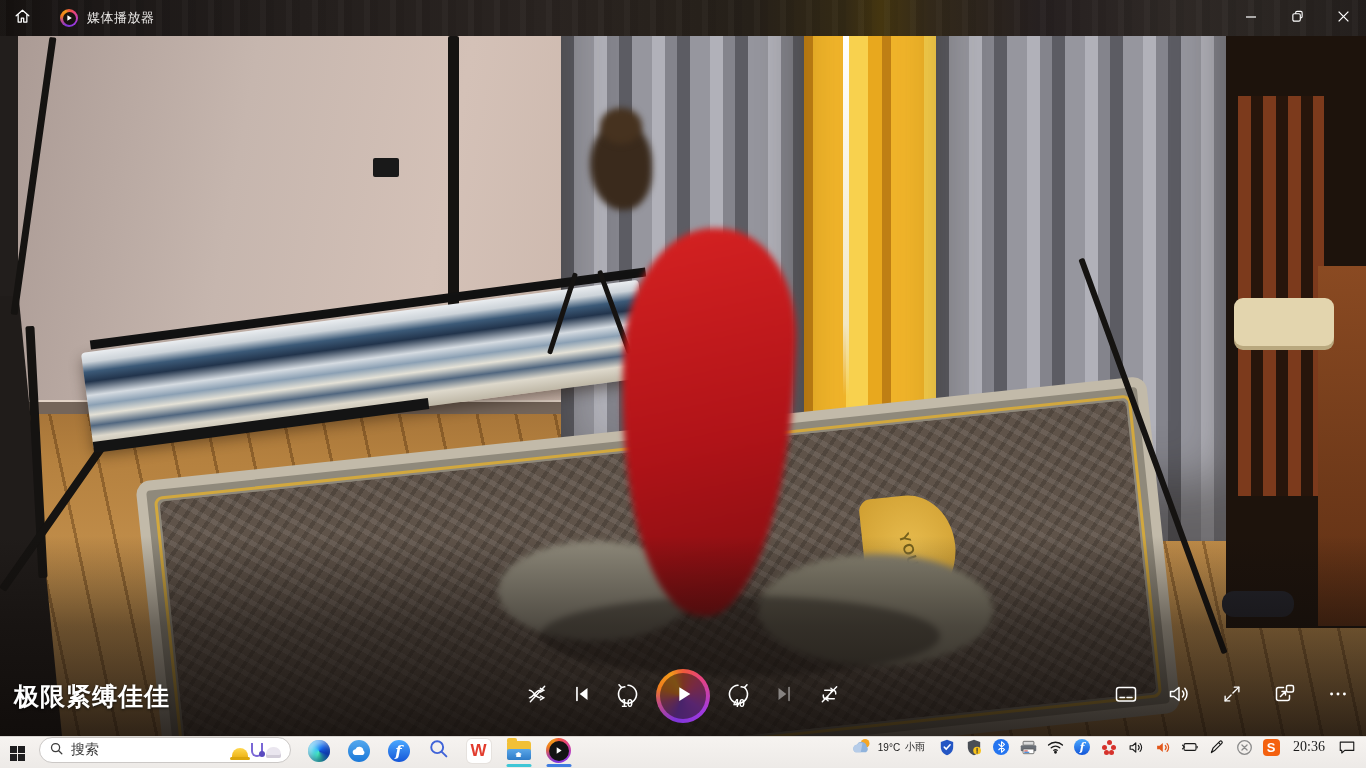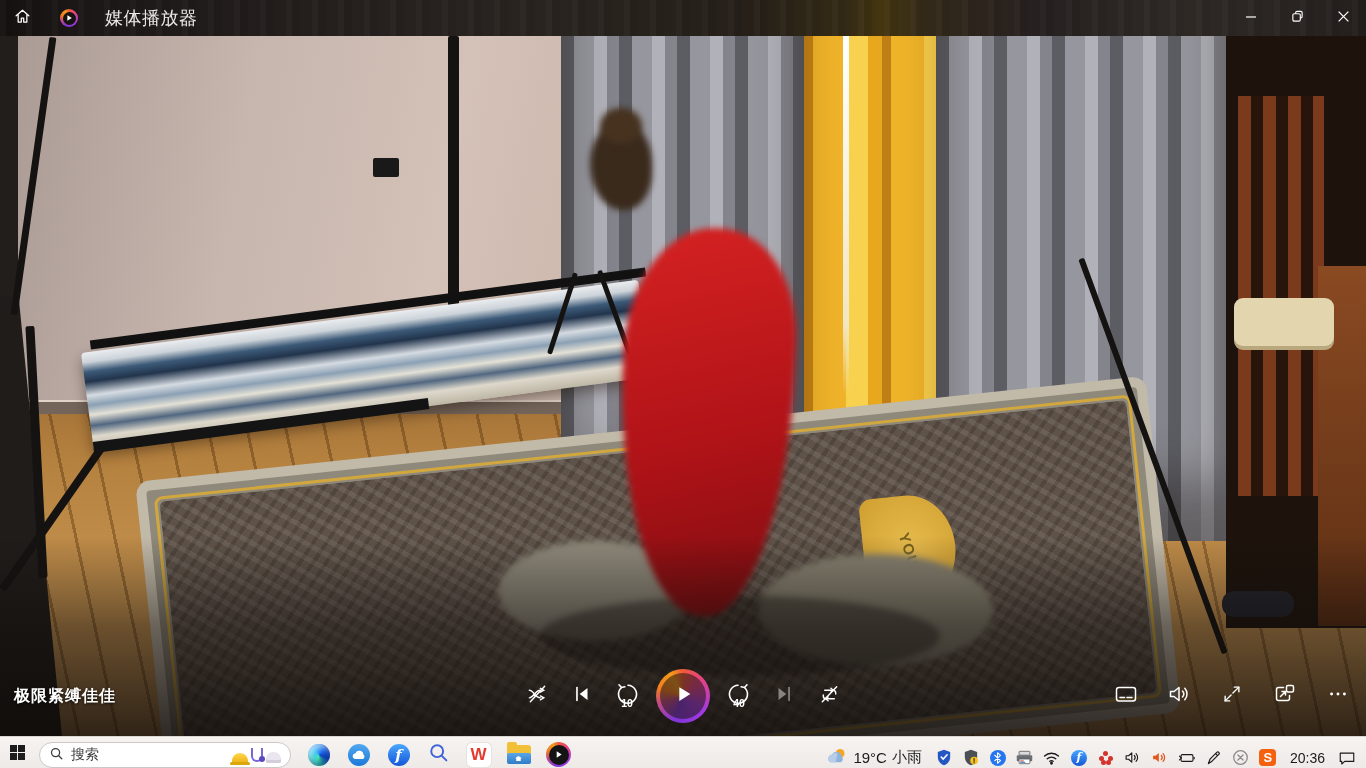--- a/index.html
+++ b/index.html
@@ -9,21 +9,21 @@
 
   
   .titlebar { position:absolute; top:0; left:0; right:0; height:36px; display:flex; align-items:center;
     background:linear-gradient(90deg,#15110f 0%,#1b1716 5%,#241f1d 22%,#2a2421 40%,#262019 55%,#342a15 62%,#453610 64.5%,#33291a 68%,#262020 76%,#2f2926 86%,#2a2522 94%,#241f1d 100%); }
   .titlebar:after { content:""; position:absolute; inset:0;
     background:repeating-linear-gradient(90deg,rgba(255,255,255,.025) 0 6px,rgba(0,0,0,.06) 6px 14px,transparent 14px 26px); pointer-events:none; }
   .tb-home { width:44px; height:36px; display:grid; place-items:center; z-index:2; }
   .brand { width:18px; height:18px; border-radius:50%; margin-left:16px; z-index:2;
     background:conic-gradient(#ee5a3a,#e8447c 12%,#a23ae0 35%,#7e35d8 55%,#c04a86 70%,#f07c1e 80%,#f29a1a 92%,#ee5a3a); display:grid; place-items:center; }
   .brand .disc { width:13px; height:13px; border-radius:50%; background:#171310; display:grid; place-items:center; }
-  .tb-title { color:#eceae8; font-size:18px; margin-left:27px; z-index:2; letter-spacing:.5px; }
+  .tb-title { color:#eceae8; font-size:13px; margin-left:9px; z-index:2; letter-spacing:.5px; }
   .win-ctrls { margin-left:auto; display:flex; z-index:2; }
   .win-btn { width:46px; height:36px; display:grid; place-items:center; }
 
   
   .video { position:absolute; top:36px; left:0; right:0; bottom:0; background:#120e0c; overflow:hidden; }
   .scene { position:absolute; inset:0; }
   .scene div { position:absolute; }
   .floor { left:0; right:0; top:275px; bottom:0;
     background:linear-gradient(#8a5c2c,#b5813f 35%,#c7945０ 70%,#c9985a);
     background:linear-gradient(#8a5c2c,#b5813f 35%,#c79450 70%,#c9985a); }
@@ -77,33 +77,33 @@
   .seek-row { position:absolute; left:0; right:0; bottom:84px; height:22px; display:flex; align-items:center; gap:9px; padding:0 14px; z-index:10; }
   .time { color:#fff; font-size:13px; text-shadow:0 1px 2px rgba(0,0,0,.8); min-width:52px; }
   .time.right { text-align:right; }
   .track { flex:1; height:4px; border-radius:2px; background:rgba(255,255,255,.5); position:relative; }
   .played { position:absolute; left:0; top:0; bottom:0; width:17.5%; background:#ed7d2b; border-radius:2px; }
   .thumb { position:absolute; left:17.5%; top:50%; transform:translate(-50%,-50%); width:20px; height:20px; border-radius:50%;
     background:rgba(62,58,54,.85); display:grid; place-items:center; }
   .thumb:after { content:""; width:11px; height:11px; border-radius:50%; background:#f0822c; }
   .controls-row { position:absolute; left:0; right:0; bottom:10px; height:60px; z-index:10; }
   .media-title { position:absolute; left:14px; top:50%; transform:translateY(-50%);
-    color:#fff; font-size:16px; font-weight:bold; letter-spacing:1px; text-shadow:0 1px 3px rgba(0,0,0,.8); }
+    color:#fff; font-size:25px; font-weight:bold; letter-spacing:1px; text-shadow:0 1px 3px rgba(0,0,0,.8); }
   .center-ctrls { position:absolute; left:50%; top:50%; transform:translate(-50%,-50%); display:flex; align-items:center; gap:13px; }
   .right-ctrls { position:absolute; right:12px; top:50%; transform:translateY(-50%); display:flex; align-items:center; gap:21px; }
   .pbtn { width:32px; height:32px; display:grid; place-items:center; cursor:pointer; position:relative; }
   .pbtn.dim svg { opacity:.45; }
   .skipnum { position:absolute; left:50%; bottom:3px; transform:translateX(-50%); color:#fff; font-size:10.5px; font-weight:bold; }
   .play-ring { width:54px; height:54px; border-radius:50%; cursor:pointer;
     background:conic-gradient(#ee5a3a,#e8447c 12%,#a23ae0 35%,#7e35d8 55%,#c04a86 70%,#f07c1e 80%,#f29a1a 92%,#ee5a3a); display:grid; place-items:center; }
   .play-inner { width:46px; height:46px; border-radius:50%; background:rgba(28,20,16,.55); display:grid; place-items:center; }
 
   
   .taskbar { position:absolute; left:0; right:0; bottom:0; height:32px; background:linear-gradient(#f6f3f0,#edeae7);
-    border-top:1px solid #d9d5d1; display:flex; align-items:flex-end; z-index:50; }
+    border-top:1px solid #d9d5d1; display:flex; align-items:flex-start; z-index:50; }
   .start { width:34px; height:32px; display:grid; place-items:center; cursor:pointer; }
   .winlogo { width:15px; height:15px; display:grid; grid-template-columns:7px 7px; grid-template-rows:7px 7px; gap:1px; }
   .winlogo i { background:#1d1d1f; }
   .search-pill { width:252px; height:26px; margin-left:5px; background:#fff; border:1px solid #cbc8c6; border-radius:13px;
     display:flex; align-items:center; padding:0 9px; gap:7px; cursor:pointer; }
   .search-pill span { color:#3c3c3c; font-size:14px; }
   .emojis { margin-left:auto; display:flex; align-items:flex-end; gap:3px; }
   .hardhat { width:16px; height:10px; background:linear-gradient(#ffd84f,#edb214); border-radius:8px 8px 1px 1px; position:relative; }
   .hardhat:after { content:""; position:absolute; left:-2px; right:-2px; bottom:-2px; height:3px; background:#dca60c; border-radius:2px; }
   .steth { width:12px; height:14px; border:2px solid #7a67d6; border-top:none; border-radius:0 0 7px 7px; position:relative; margin-bottom:1px; }
@@ -121,25 +121,25 @@
   .folder-ic { width:24px; height:19px; position:relative; }
   .folder-back { position:absolute; inset:0; background:#f2c036; border-radius:2px 3px 3px 3px; }
   .folder-back:before { content:""; position:absolute; top:-3px; left:0; width:10px; height:4px; background:#f2c036; border-radius:2px 2px 0 0; }
   .folder-front { position:absolute; left:0; right:0; bottom:0; height:11px; background:linear-gradient(#5aa6e8,#2f7cc8); border-radius:2px; display:grid; place-items:center; }
   .house { width:7px; height:5px; background:#fff; clip-path:polygon(50% 0,100% 45%,82% 45%,82% 100%,18% 100%,18% 45%,0 45%); }
   .tb-ring { width:25px; height:25px; border-radius:50%;
     background:conic-gradient(#ee5a3a,#e8447c 12%,#a23ae0 35%,#7e35d8 55%,#c04a86 70%,#f07c1e 80%,#f29a1a 92%,#ee5a3a); display:grid; place-items:center; }
   .tb-disc { width:20px; height:20px; border-radius:50%; background:#141414; display:grid; place-items:center; }
   .tray-zone { margin-left:auto; display:flex; align-items:center; gap:9px; padding-right:10px; }
   .weather { display:flex; align-items:center; gap:5px; cursor:pointer; margin-right:4px; }
-  .weather span { font-size:15px; color:#1b1b1b; }
+  .weather span { font-size:10px; color:#1b1b1b; }
   .tray-ic { width:18px; height:18px; display:grid; place-items:center; cursor:pointer; }
   .bt-ball { width:16px; height:16px; border-radius:50%; background:#2575f0; display:grid; place-items:center; }
   .sogou { width:17px; height:17px; border-radius:4px; background:#f4610f; color:#fff; font-weight:bold; font-size:13px; display:grid; place-items:center; }
-  .clock { font-size:14px; color:#1b1b1b; padding:0 4px; cursor:pointer; }
+  .clock { font-size:14px; color:#1b1b1b; padding:0 4px; cursor:pointer;font-family:Liberation Serif, serif; }
   .redcluster { position:relative; width:14px; height:14px; }
   .redcluster i { position:absolute; width:5px; height:5px; border-radius:50%; background:#d6322c; }
 </style>
 </head>
 <body>
 
 <div class="app">
 
   <div class="titlebar">
     <div class="tb-home">

